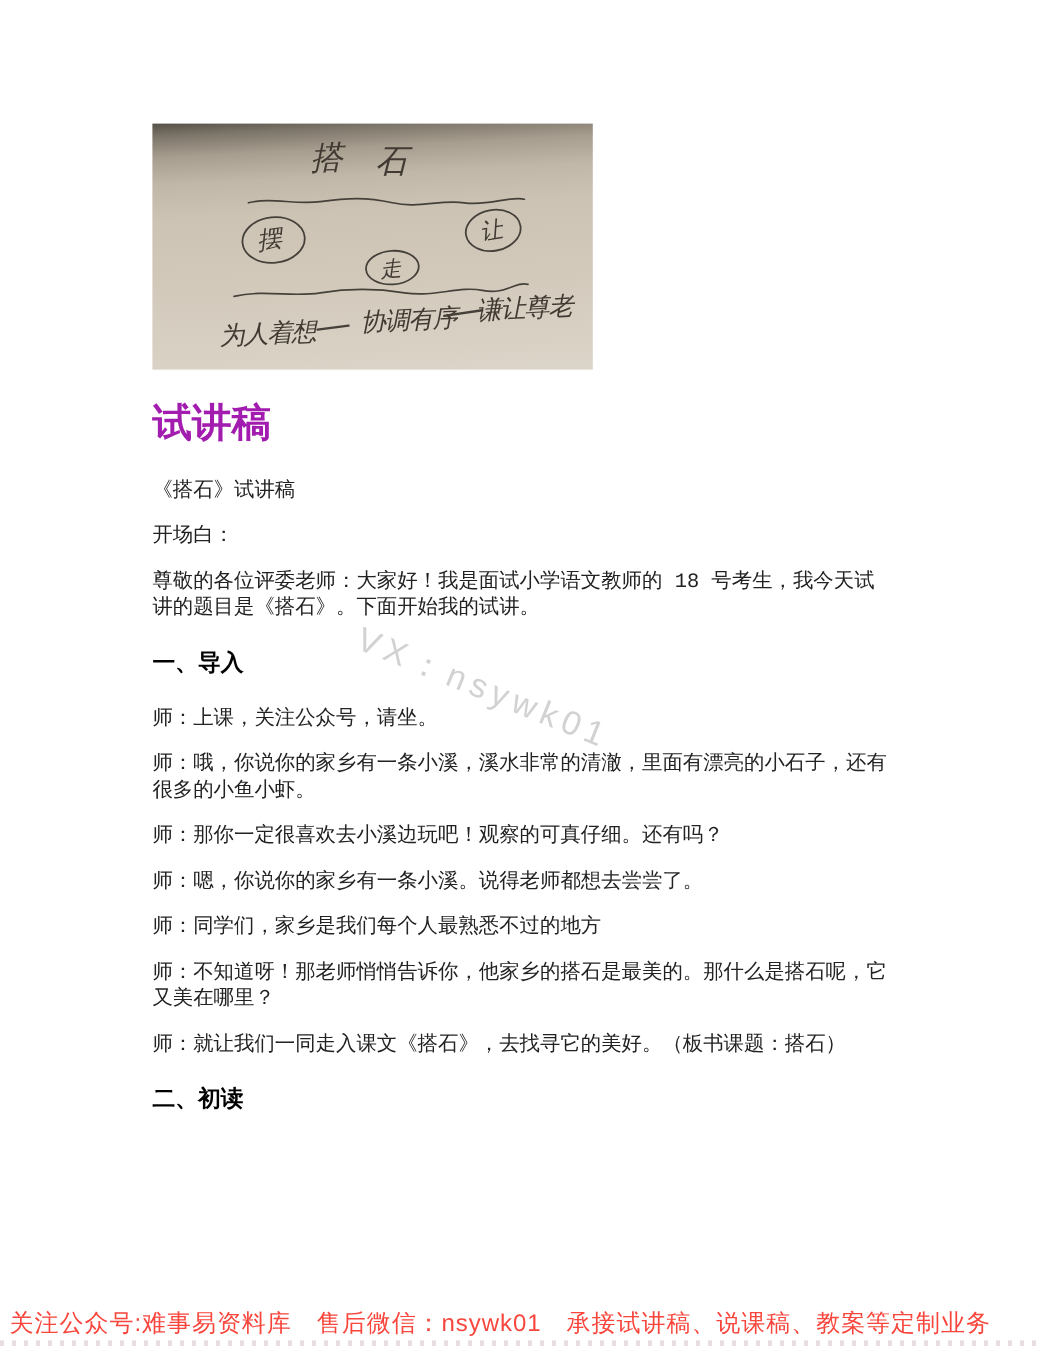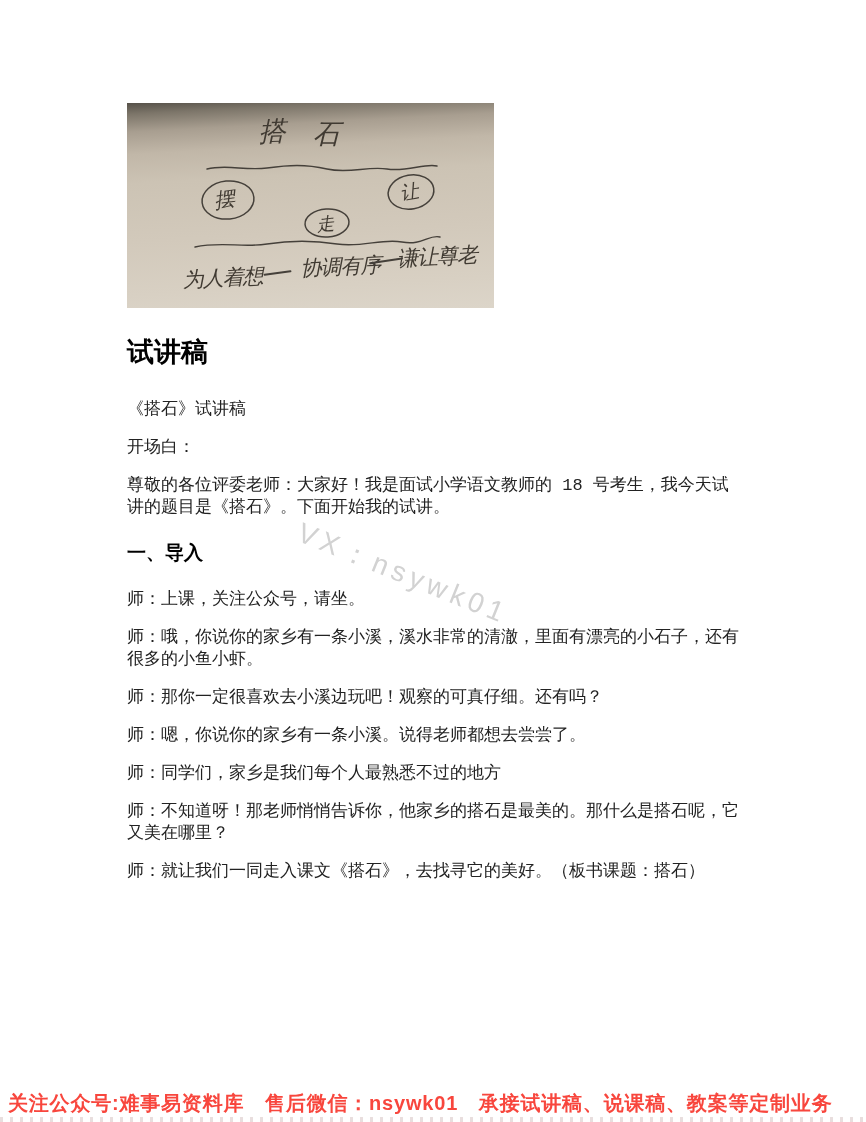--- a/index.html
+++ b/index.html
@@ -41,24 +41,24 @@
 
   
   .content {
     position: absolute;
     left: 127px;
     top: 337px;
     width: 616px;
   }
   .content h1 {
     font-family: "Liberation Sans", "DejaVu Sans", sans-serif;
-    font-size: 27px;
+    font-size: 33px;
     line-height: 30px;
     font-weight: bold;
-    color: #000000;
+    color: #a21caf;
     margin: 0 0 32px 0;
   }
   .content h2 {
     font-family: "Liberation Sans", "DejaVu Sans", sans-serif;
     font-size: 19px;
     line-height: 24px;
     font-weight: bold;
     color: #000000;
     margin: 22px 0 24px 0;
   }
@@ -88,21 +88,21 @@
   
   .footer {
     position: absolute;
     left: 0;
     top: 1091px;
     width: 100%;
     padding-left: 8px;
     font-family: "Liberation Sans", "DejaVu Sans", sans-serif;
     font-size: 20px;
     line-height: 25px;
-    font-weight: bold;
+    font-weight: normal;
     letter-spacing: 0.8px;
     color: #f8463d;
     white-space: nowrap;
   }
   .page-bottom-edge {
     position: absolute;
     left: 0;
     top: 1117px;
     width: 100%;
     height: 5px;
@@ -157,20 +157,21 @@
     <h2>一、导入</h2>
 
     <p>师：上课，关注公众号，请坐。</p>
     <p>师：哦，你说你的家乡有一条小溪，溪水非常的清澈，里面有漂亮的小石子，还有很多的小鱼小虾。</p>
     <p>师：那你一定很喜欢去小溪边玩吧！观察的可真仔细。还有吗？</p>
     <p>师：嗯，你说你的家乡有一条小溪。说得老师都想去尝尝了。</p>
     <p>师：同学们，家乡是我们每个人最熟悉不过的地方</p>
     <p>师：不知道呀！那老师悄悄告诉你，他家乡的搭石是最美的。那什么是搭石呢，它又美在哪里？</p>
     <p>师：就让我们一同走入课文《搭石》，去找寻它的美好。（板书课题：搭石）</p>
 
+    <h2>二、初读</h2>
   </div>
 
   <div class="watermark">VX：nsywk01</div>
 
   <div class="footer">关注公众号:难事易资料库　售后微信：nsywk01　承接试讲稿、说课稿、教案等定制业务</div>
 
   <div class="page-bottom-edge"></div>
 
 </div>
 

